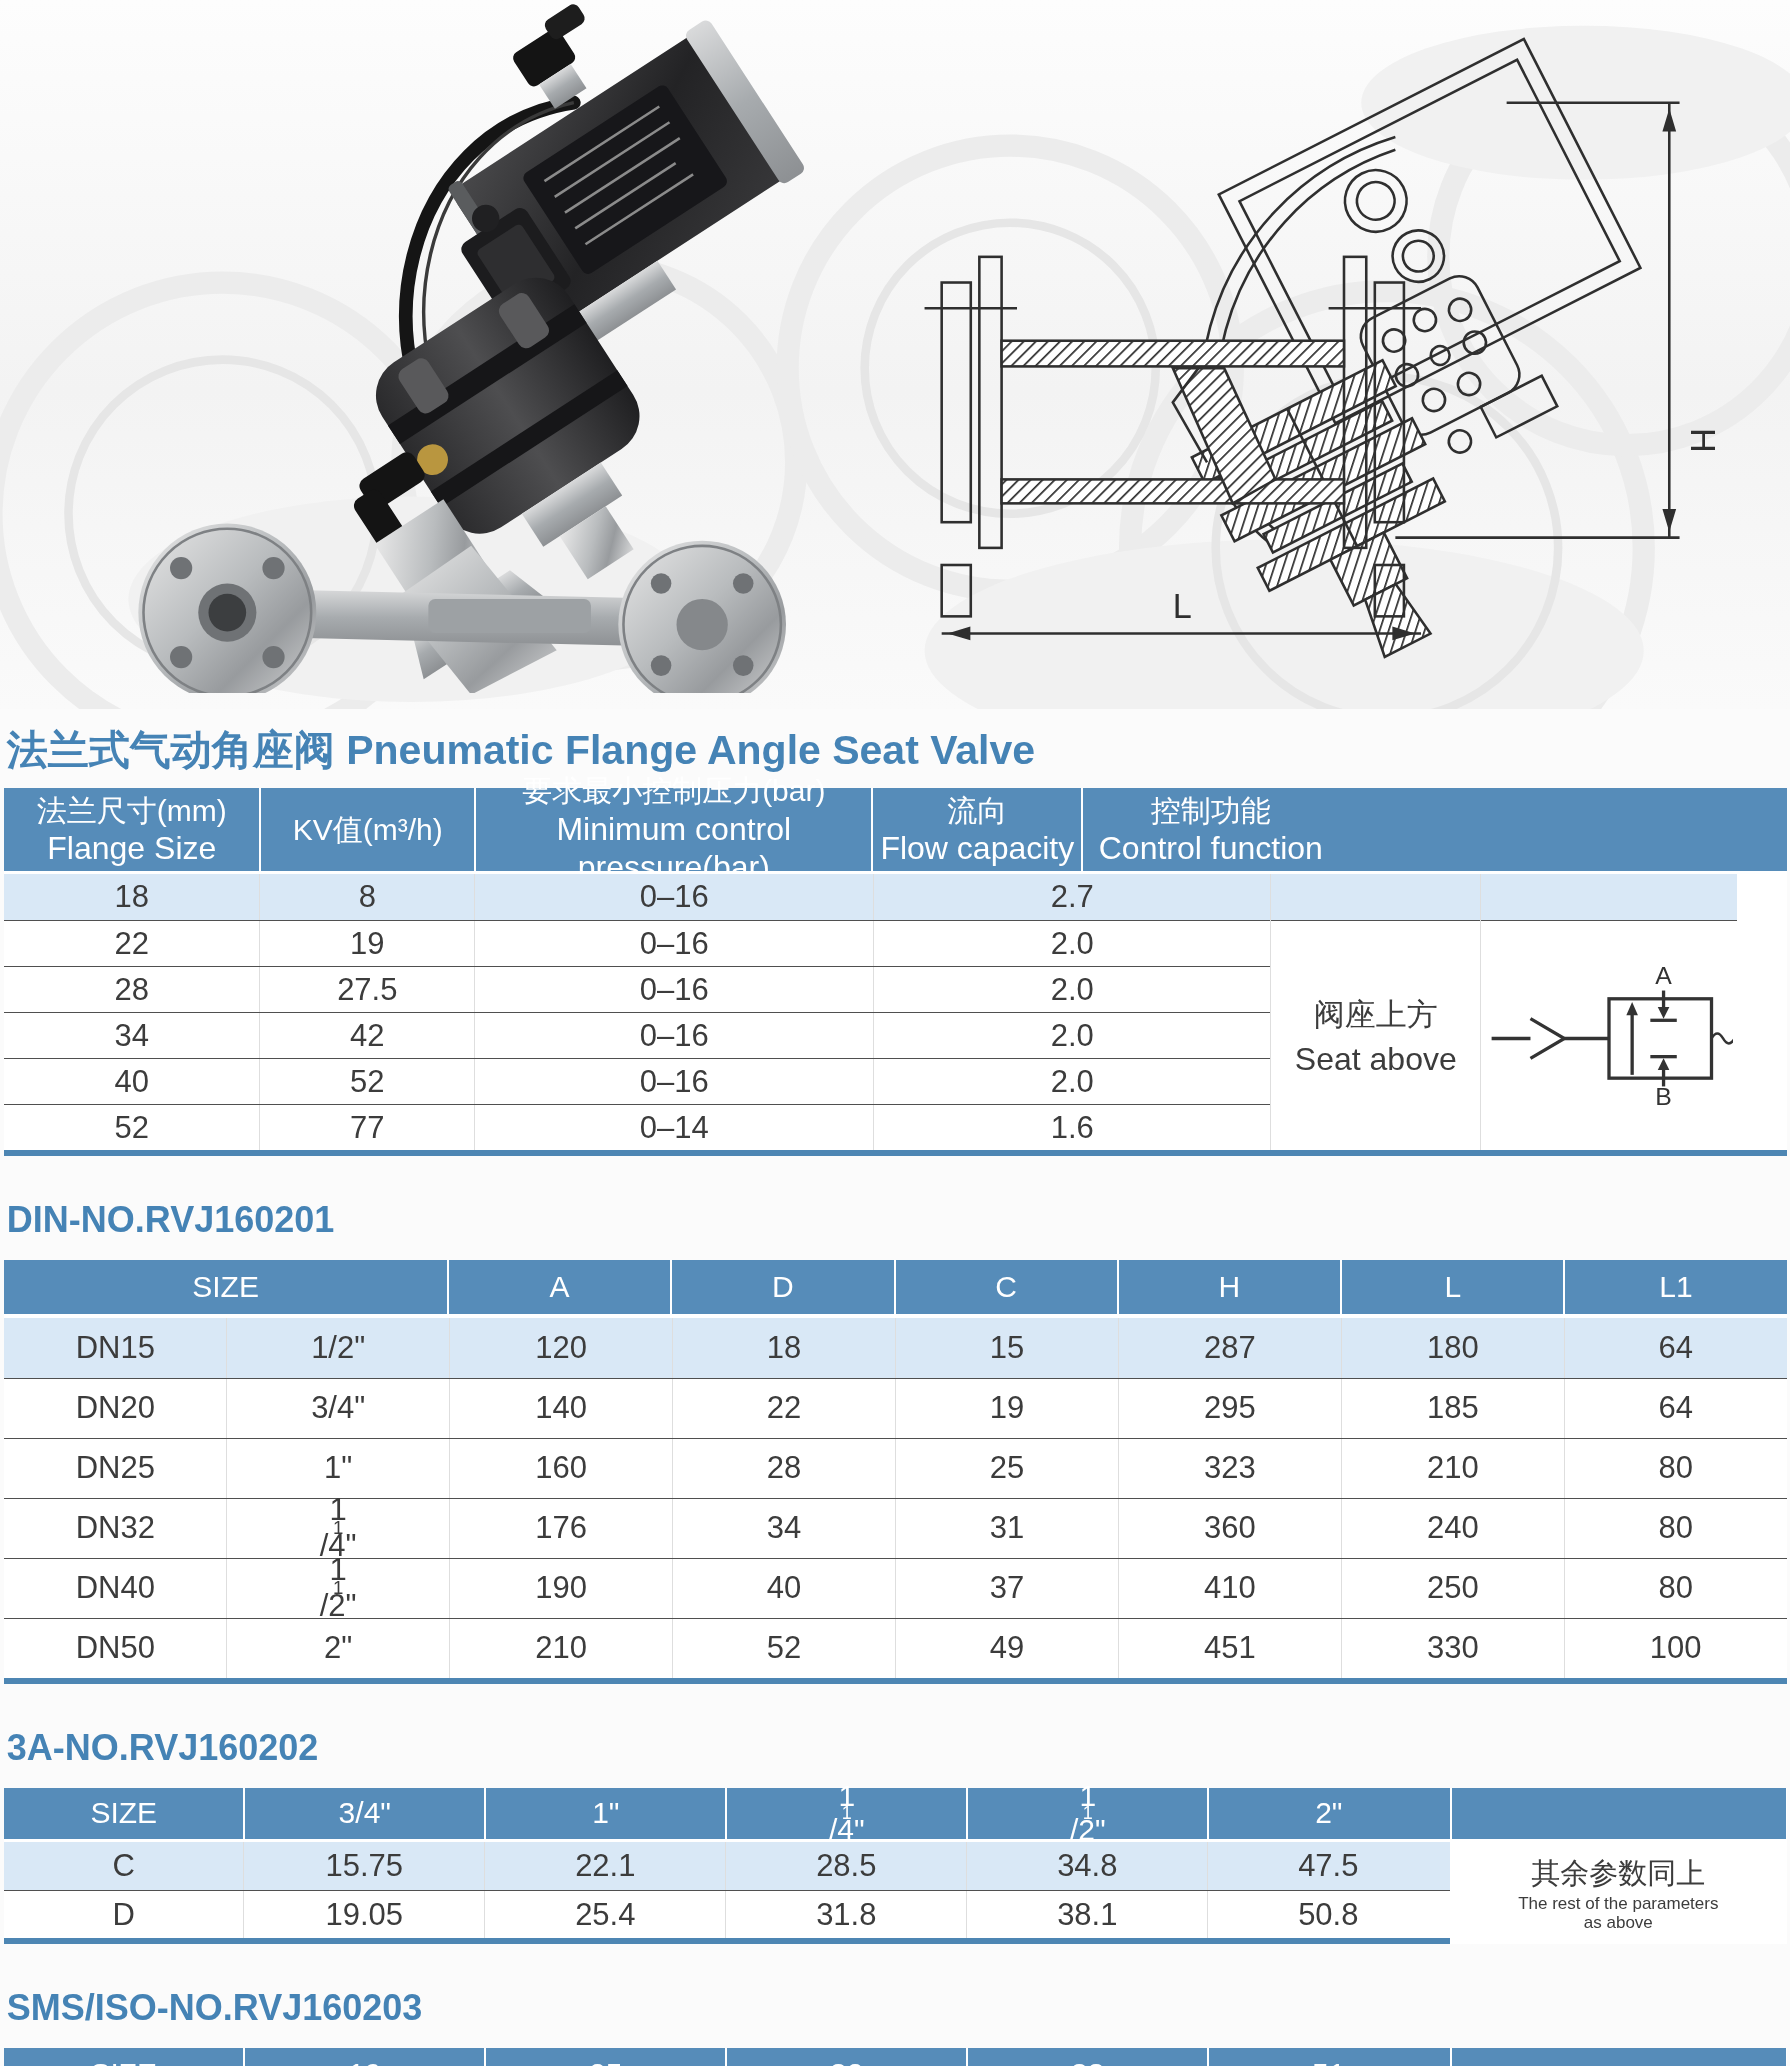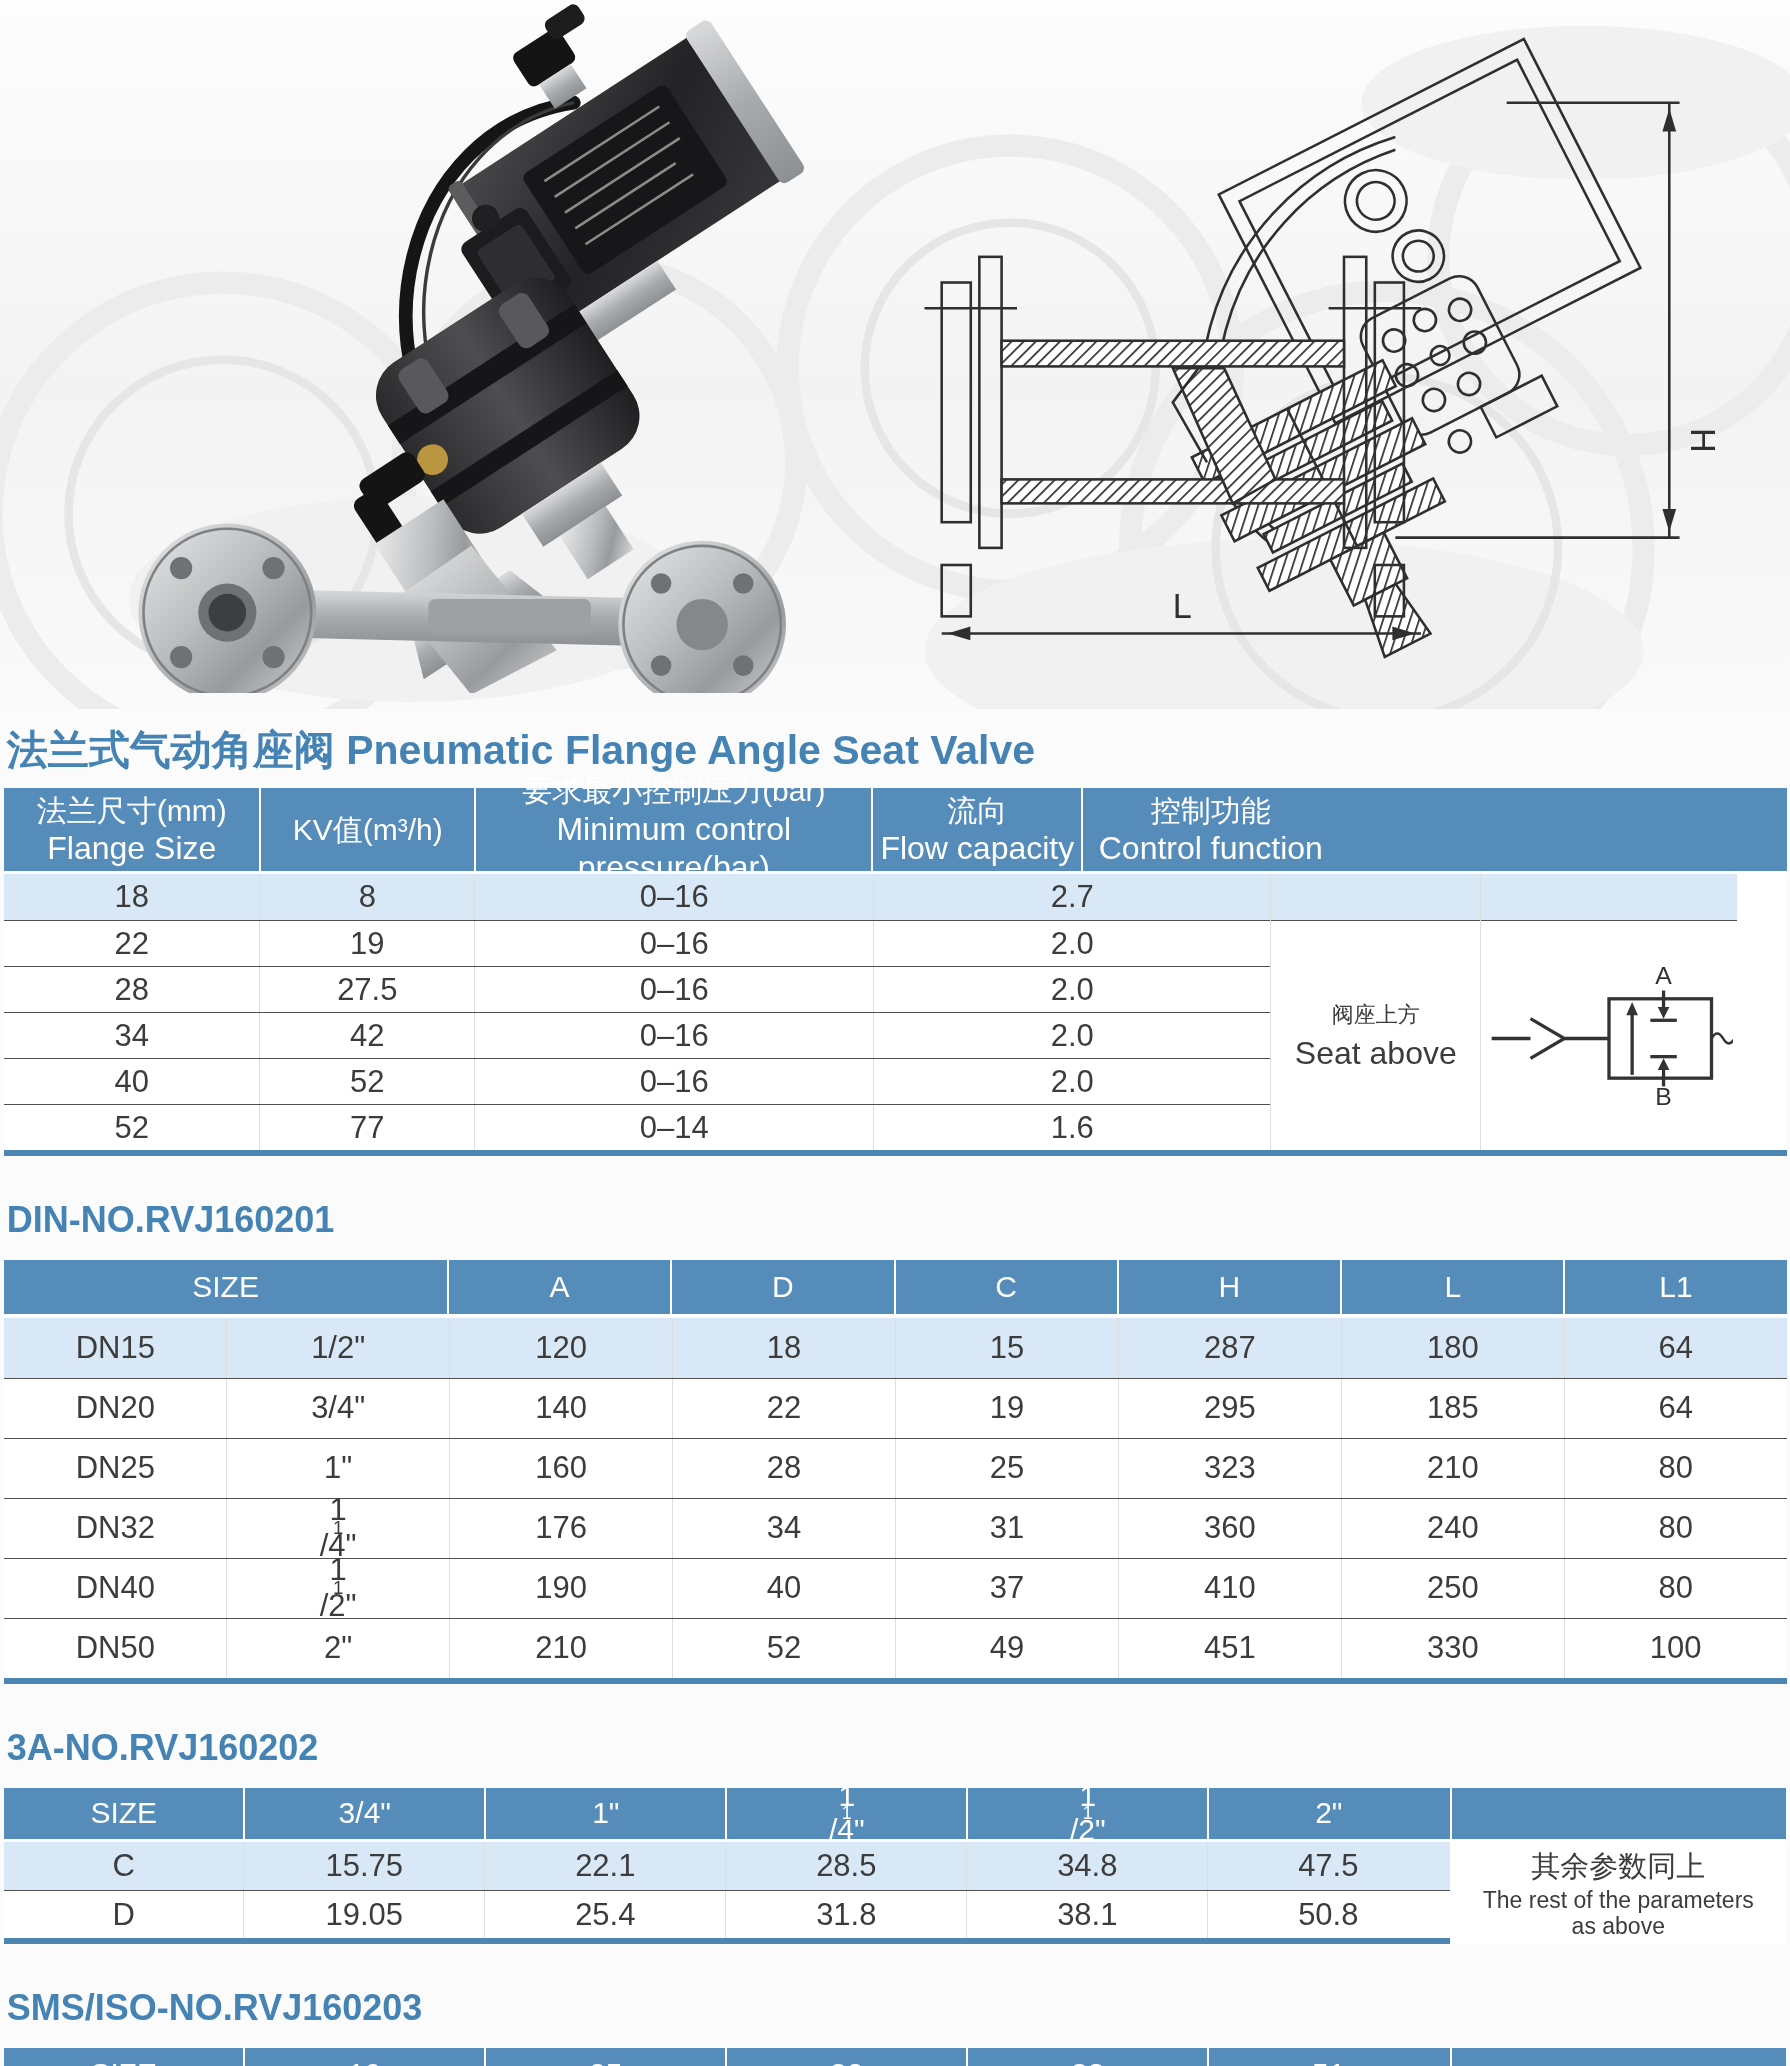--- a/index.html
+++ b/index.html
@@ -40,21 +40,21 @@
   .t1-body { display:flex; margin-top:3.4px; }
   .t1-left { width:1266px; }
   .t1-row { display:flex; height:46px; }
   .t1-row > div { border-left:1.7px solid #dedede; }
   .t1-row > div:first-child { border-left:none; }
   .t1-row + .t1-row { border-top:1.7px solid #4f4f4f; }
   .rowblue { background:#d9e8f6; }
   .sidecol { display:flex; flex-direction:column; border-left:1.7px solid #dedede; }
   .sidecol .topcell { height:46px; background:#d9e8f6; }
   .sidecol .merged { flex:1; border-top:1.7px solid #4f4f4f; background:#fff; }
-  .flow-cn { font-size:22px; color:#3c3c3c; }
+  .flow-cn { font-size:31px; color:#3c3c3c; }
   .flow-en { font-size:32px; color:#3c3c3c; margin-top:5.1px; }
 
   
   .din { margin:0 4.3px; border-bottom:6px solid #4d86b3; background:#fff; }
   .din-head { display:flex; height:54px; }
   .din-head > div { flex:1; border-left:2.6px solid #fff; font-size:30px; }
   .din-head > div:first-child { flex:2; border-left:none; }
   .din-body { margin-top:3.4px; }
   .din-row { display:flex; height:60px; }
   .din-row > div { flex:1; border-left:1.7px solid #dedede; }
@@ -70,21 +70,21 @@
   .ts1{width:239px}.tsc{width:241px}
   .ta-body { margin-top:3.4px; }
   .ta-row { display:flex; height:48px; }
   .ta-row > div { border-left:1.7px solid #dedede; }
   .ta-row > div:first-child { border-left:none; }
   .ta-row + .ta-row { border-top:1.7px solid #4f4f4f; }
   .ta-note { width:336px; display:flex; flex-direction:column; }
   .ta-note-head { height:51px; border-left:2.6px solid #fff; }
   .ta-note-body { flex:1; margin-top:3.4px; display:flex; flex-direction:column; justify-content:center; align-items:center; text-align:center; }
   .note-cn { font-size:29px; }
-  .note-en { font-size:23px; line-height:1.15; }
+  .note-en { font-size:17px; line-height:1.15; }
 
   .ctrl-svg { width:248px; height:146px; }
 </style>
 </head>
 <body>
 
 <div class="hero">
 
   <svg class="wm" viewBox="0 0 2092 828">
     <g fill="none" stroke="#ececec" stroke-width="26">

